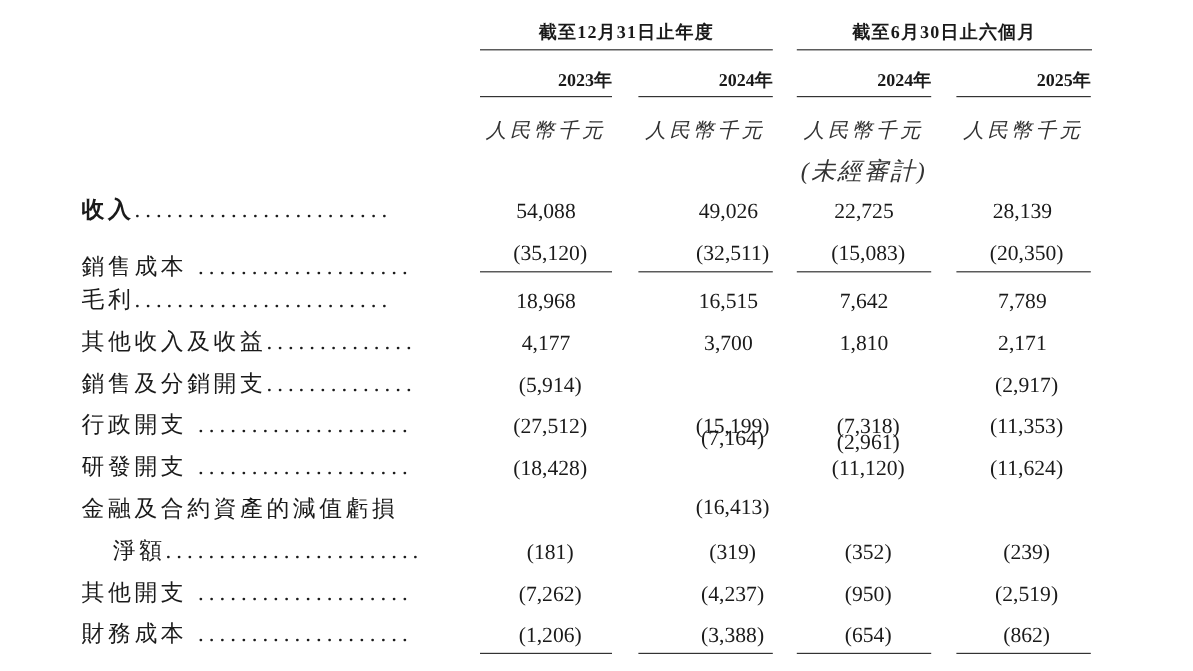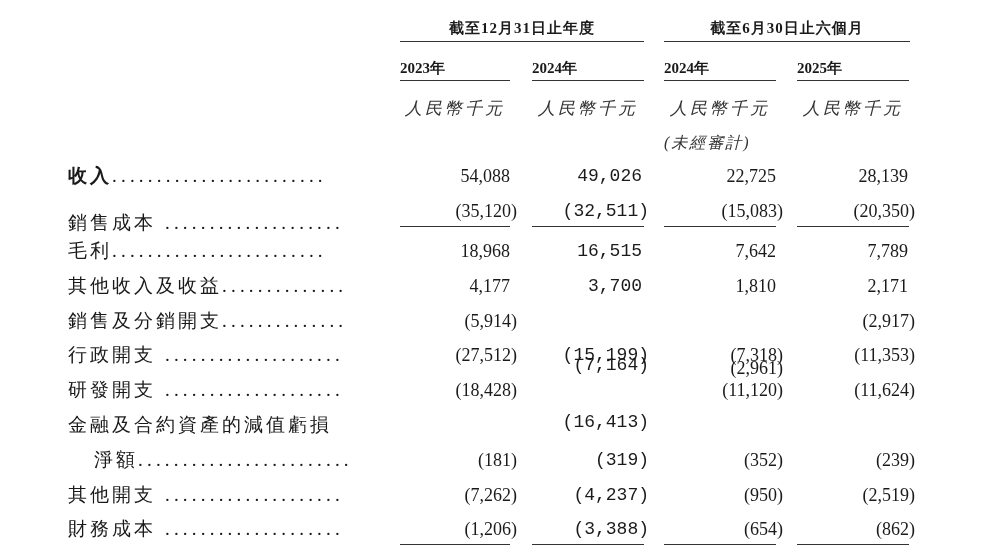--- a/index.html
+++ b/index.html
@@ -7,42 +7,42 @@
     width: 994px; height: 559px; overflow: hidden; position: relative;
     font-family: "Liberation Serif", "DejaVu Serif", serif; color: #1a1a1a;
   }
   .abs { position: absolute; }
   .group-title {
     font-weight: bold; font-size: 15px; text-align: center; top: 18px; height: 20px; line-height: 20px;
     letter-spacing: 1px;
   }
   .rule { position: absolute; height: 0; border-top: 1.3px solid #333; }
   .year {
-    font-weight: bold; font-size: 15px; text-align: left; top: 58px; height: 20px; line-height: 20px;
+    font-weight: bold; font-size: 15px; text-align: right; top: 58px; height: 20px; line-height: 20px;
   }
   .unit {
     font-style: italic; font-size: 17px; text-align: center; top: 97px; height: 24px; line-height: 24px;
     letter-spacing: 3px; color: #333;
   }
   .unaudited {
-    font-style: italic; font-size: 16px; text-align: left; top: 131px; height: 24px; line-height: 24px;
+    font-style: italic; font-size: 20px; text-align: center; top: 131px; height: 24px; line-height: 24px;
     letter-spacing: 2px; color: #333;
   }
   .row-label {
     position: absolute; left: 68px; width: 312px; font-size: 19px; height: 26px; line-height: 26px;
     white-space: nowrap; overflow: hidden; letter-spacing: 3px;
   }
   .row-label.bold { font-weight: bold; }
   .row-label.indent { padding-left: 26px; width: 286px; }
   .row-label .dots { letter-spacing: 4.2px; }
   .val {
-    position: absolute; font-size: 18px; height: 26px; line-height: 26px; text-align: right; white-space: nowrap;
+    position: absolute; font-size: 18px; height: 26px; line-height: 26px; text-align: center; white-space: nowrap;
   }
   .c0 { left: 400px; width: 110px; }
-  .c1 { left: 532px; width: 110px; font-family: Liberation Mono, monospace; }
+  .c1 { left: 552px; width: 110px; }
   .c2 { left: 664px; width: 112px; }
   .c3 { left: 796px; width: 112px; }
   .neg { margin-right: -7px; }
 </style>
 </head>
 <body>
 
 <div class="abs group-title" style="left:400px;width:244px;">截至12月31日止年度</div>
 <div class="abs group-title" style="left:664px;width:246px;">截至6月30日止六個月</div>
 <div class="rule" style="left:400px;width:244px;top:41px;"></div>

